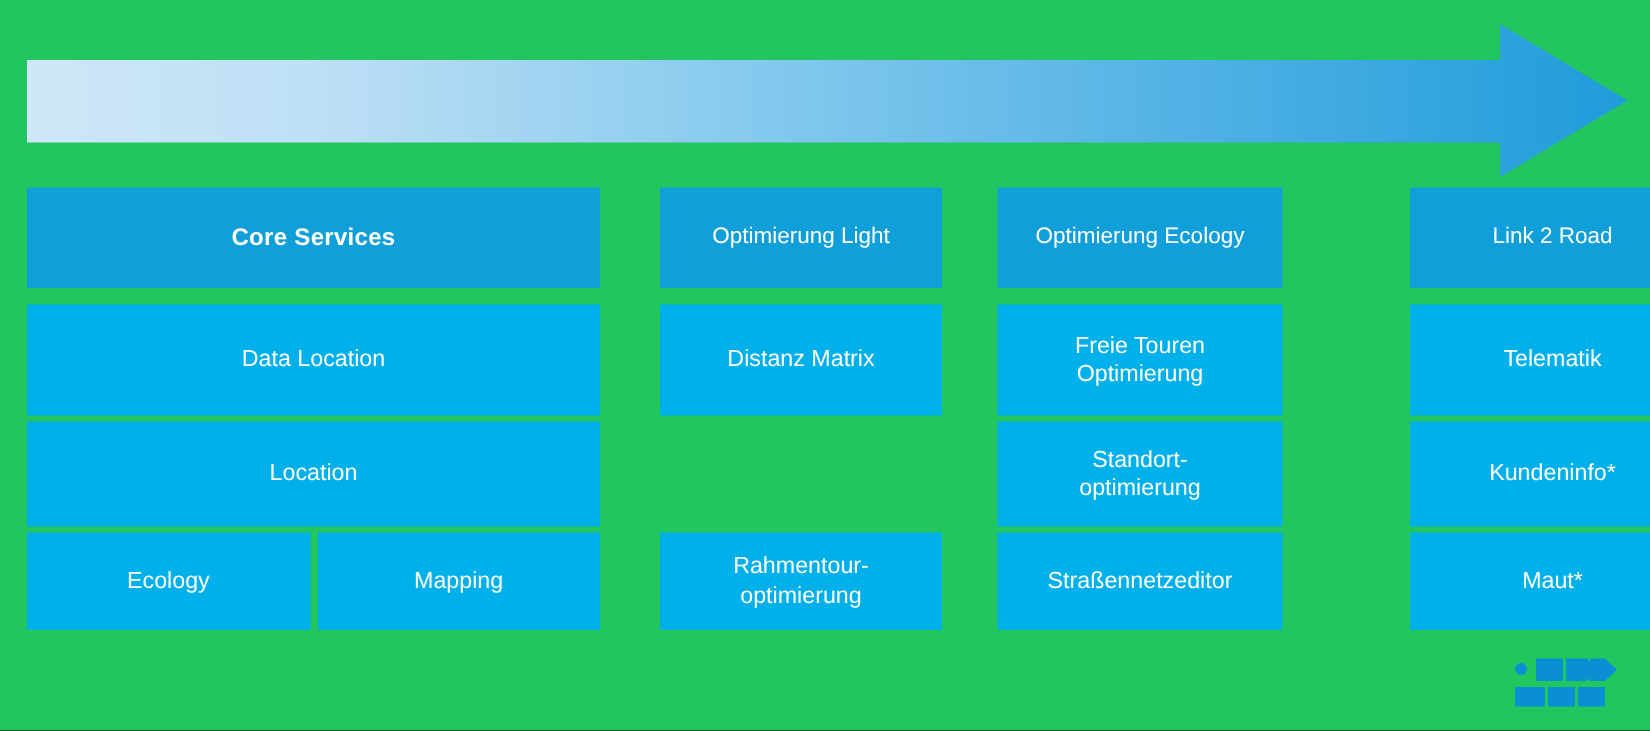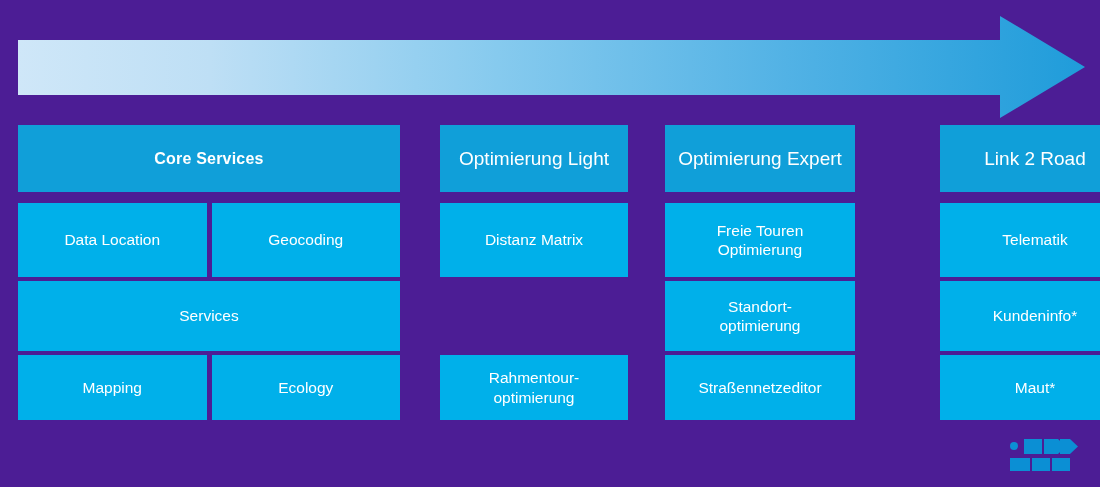--- a/index.html
+++ b/index.html
@@ -8,21 +8,21 @@
     padding: 0;
     background: #000000;
   }
   body {
     font-family: "Liberation Sans", sans-serif;
   }
   #stage {
     position: relative;
     width: 1100px;
     height: 487px;
-    background: #4c1d95;
+    background: #22c55e;
     overflow: hidden;
   }
 
   
   #arrow-band {
     position: absolute;
     left: 0;
     top: 0;
     width: 1100px;
     height: 125px;
@@ -49,21 +49,21 @@
     left: 0;
     top: 0;
     width: 100%;
     height: 67px;
     background: #109fd9;
     color: #ffffff;
     display: flex;
     align-items: center;
     justify-content: center;
     text-align: center;
-    font-size: 19px;
+    font-size: 15px;
     line-height: 1.22;
     box-sizing: border-box;
     padding: 2px 6px;
   }
   .col-header.bold {
     font-weight: bold;
     font-size: 16px;
     letter-spacing: 0.2px;
   }
   .cells {
@@ -128,46 +128,45 @@
     </svg>
   </div>
 
   <div id="matrix">
 
     <div class="column" style="left:0px; width:382px;">
       <div class="col-header bold">Core Services</div>
       <div class="cells">
         <div class="cell-row r0">
           <div class="cell">Data Location</div>
-          <div class="cell">Geocoding</div>
         </div>
         <div class="cell-row r1">
-          <div class="cell">Services</div>
-        </div>
-        <div class="cell-row r2">
+          <div class="cell">Location</div>
+        </div>
+        <div class="cell-row r2">
+          <div class="cell">Ecology</div>
           <div class="cell">Mapping</div>
-          <div class="cell">Ecology</div>
         </div>
       </div>
     </div>
 
     <div class="column" style="left:422px; width:188px;">
       <div class="col-header">Optimierung Light</div>
       <div class="cells">
         <div class="cell-row r0">
           <div class="cell">Distanz Matrix</div>
         </div>
         <div class="cell-row r2">
           <div class="cell">Rahmentour-<br>optimierung</div>
         </div>
       </div>
     </div>
 
     <div class="column" style="left:647px; width:190px;">
-      <div class="col-header">Optimierung Expert</div>
+      <div class="col-header">Optimierung Ecology</div>
       <div class="cells">
         <div class="cell-row r0">
           <div class="cell">Freie Touren<br>Optimierung</div>
         </div>
         <div class="cell-row r1">
           <div class="cell">Standort-<br>optimierung</div>
         </div>
         <div class="cell-row r2">
           <div class="cell">Straßennetzeditor</div>
         </div>

